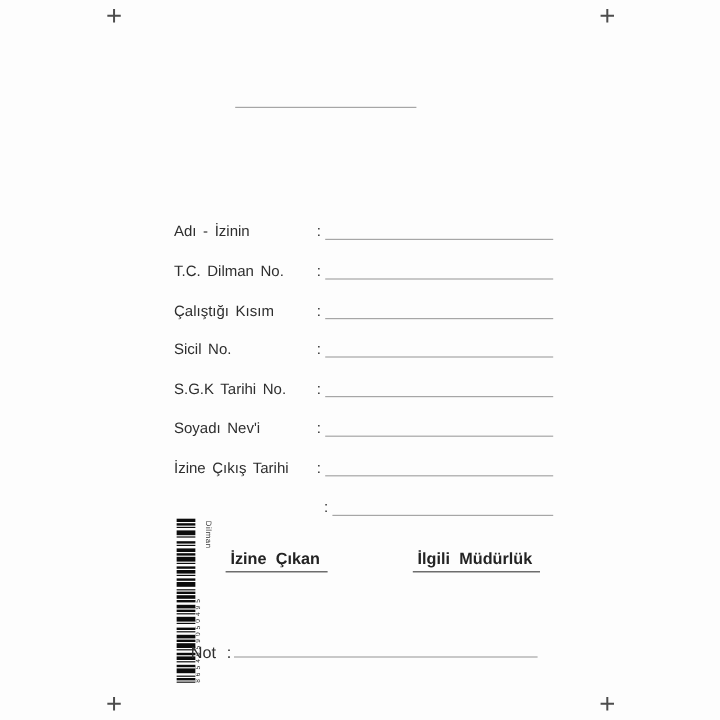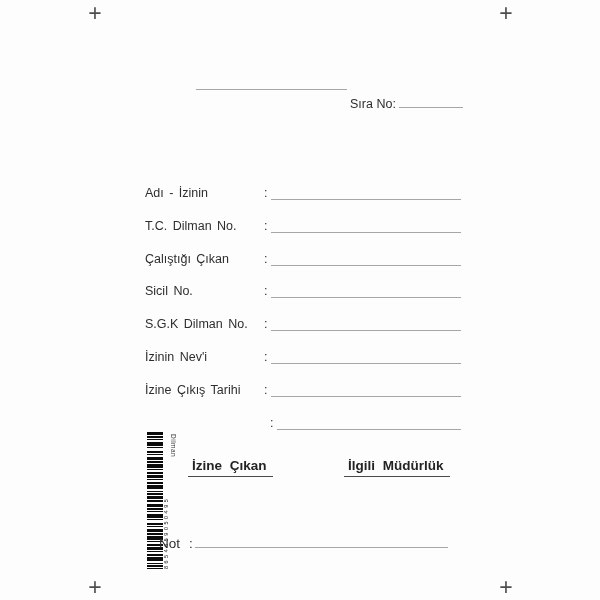--- a/index.html
+++ b/index.html
@@ -78,53 +78,50 @@
 
 <div class="page">
 
   <span class="crop tl">+</span>
   <span class="crop tr">+</span>
   <span class="crop bl">+</span>
   <span class="crop br">+</span>
 
   <div class="firma-line2"></div>
 
-  <div class="sira-row">
-    <span>Sıra No:</span><span class="uline"></span>
-  </div>
 
 
   <div class="fields">
     <div class="field-row">
       <span class="field-label">Adı - İzinin</span>
       <span class="field-colon">:</span>
       <span class="field-line"></span>
     </div>
     <div class="field-row">
       <span class="field-label">T.C. Dilman No.</span>
       <span class="field-colon">:</span>
       <span class="field-line"></span>
     </div>
     <div class="field-row">
-      <span class="field-label">Çalıştığı Çıkan</span>
+      <span class="field-label">Çalıştığı Kısım</span>
       <span class="field-colon">:</span>
       <span class="field-line"></span>
     </div>
     <div class="field-row">
       <span class="field-label">Sicil No.</span>
       <span class="field-colon">:</span>
       <span class="field-line"></span>
     </div>
     <div class="field-row">
-      <span class="field-label">S.G.K Dilman No.</span>
-      <span class="field-colon">:</span>
-      <span class="field-line"></span>
-    </div>
-    <div class="field-row">
-      <span class="field-label">İzinin Nev'i</span>
+      <span class="field-label">S.G.K Tarihi No.</span>
+      <span class="field-colon">:</span>
+      <span class="field-line"></span>
+    </div>
+    <div class="field-row">
+      <span class="field-label">Soyadı Nev'i</span>
       <span class="field-colon">:</span>
       <span class="field-line"></span>
     </div>
     <div class="field-row">
       <span class="field-label">İzine Çıkış Tarihi</span>
       <span class="field-colon">:</span>
       <span class="field-line"></span>
     </div>
     <div class="field-row wide">
       <span class="field-colon">:</span>

